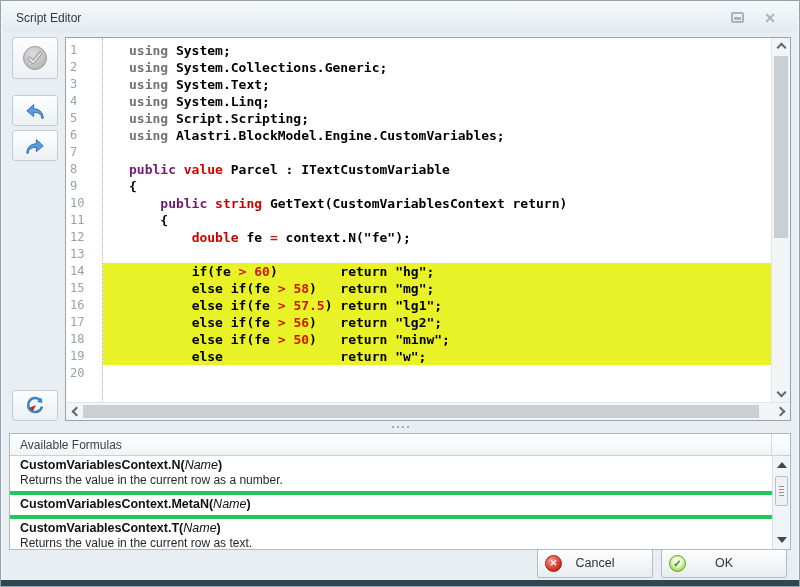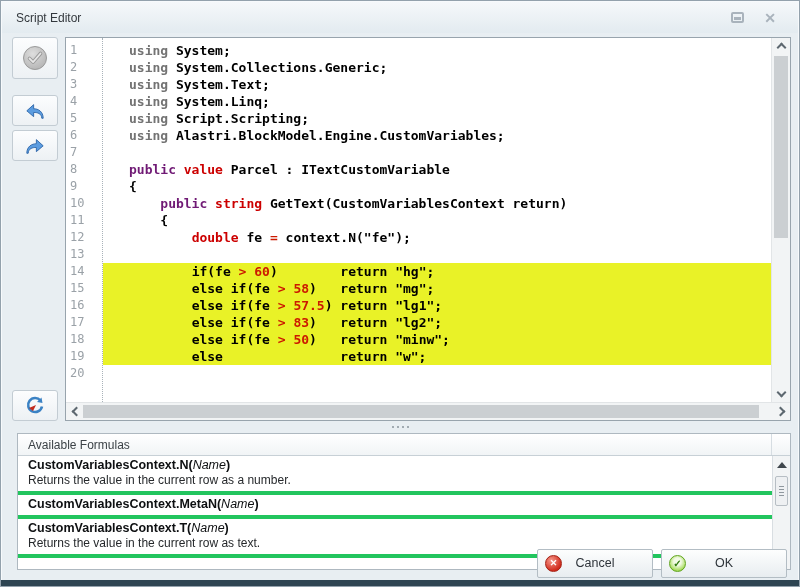--- a/index.html
+++ b/index.html
@@ -63,21 +63,21 @@
   .chev.down  { transform:rotate(45deg);  margin-bottom:3px; }
   .chev.left  { transform:rotate(135deg); margin-left:3px; }
   .chev.right { transform:rotate(-45deg); margin-right:3px; }
 
   
   .splitter { position:absolute; left:8px; right:8px; top:420px; height:12px;
               display:flex; align-items:center; justify-content:center; gap:3px; }
   .splitter i { width:2px; height:2px; background:#8a949c; border-radius:50%; }
 
   
-  .formulas { position:absolute; left:16px; right:8px; top:432px; height:137px;
+  .formulas { position:absolute; left:8px; right:8px; top:432px; height:117px;
               background:#fff; border:1px solid #aeb8c0; display:flex; flex-direction:column;justify-content:space-between; }
   .f-header { height:22px; flex:0 0 22px; border-bottom:1px solid #c7d0d6; position:relative;
               background:linear-gradient(#ffffff,#f1f4f6);
               display:flex; align-items:center; padding-left:10px;
               font-size:12px; color:#3c4247; }
   .f-header::after { content:""; position:absolute; right:18px; top:0; bottom:0; width:1px; background:#d6dde2; }
   .f-body { flex:1; display:flex; overflow:hidden; }
   .f-list { flex:1; overflow:hidden; }
   .f-row { padding:2px 10px 3px; border-bottom:4px solid #22c55e; }
   .f-sig { font-size:12.5px; font-weight:bold; color:#0d0f11; line-height:15px; }
@@ -198,21 +198,21 @@
           <div class="code-line"></div>
           <div class="code-line"><span class="tk-b">public</span><span class="tk-p"> </span><span class="tk-r">value</span><span class="tk-p"> Parcel : ITextCustomVariable</span></div>
           <div class="code-line"><span class="tk-p">{</span></div>
           <div class="code-line"><span class="tk-p">    </span><span class="tk-b">public</span><span class="tk-p"> </span><span class="tk-r">string</span><span class="tk-p"> GetText(CustomVariablesContext return)</span></div>
           <div class="code-line"><span class="tk-p">    {</span></div>
           <div class="code-line"><span class="tk-p">        </span><span class="tk-r">double</span><span class="tk-p"> fe </span><span class="tk-o">=</span><span class="tk-p"> context.N("fe");</span></div>
           <div class="code-line"></div>
           <div class="code-line hl"><span class="tk-p">        </span><span class="tk-k">if</span><span class="tk-p">(fe </span><span class="tk-o">&gt;</span><span class="tk-p"> </span><span class="tk-o">60</span><span class="tk-p">)        </span><span class="tk-k">return</span><span class="tk-p"> "hg";</span></div>
           <div class="code-line hl"><span class="tk-p">        </span><span class="tk-k">else</span><span class="tk-p"> </span><span class="tk-k">if</span><span class="tk-p">(fe </span><span class="tk-o">&gt;</span><span class="tk-p"> </span><span class="tk-o">58</span><span class="tk-p">)   </span><span class="tk-k">return</span><span class="tk-p"> "mg";</span></div>
           <div class="code-line hl"><span class="tk-p">        </span><span class="tk-k">else</span><span class="tk-p"> </span><span class="tk-k">if</span><span class="tk-p">(fe </span><span class="tk-o">&gt;</span><span class="tk-p"> </span><span class="tk-o">57.5</span><span class="tk-p">) </span><span class="tk-k">return</span><span class="tk-p"> "lg1";</span></div>
-          <div class="code-line hl"><span class="tk-p">        </span><span class="tk-k">else</span><span class="tk-p"> </span><span class="tk-k">if</span><span class="tk-p">(fe </span><span class="tk-o">&gt;</span><span class="tk-p"> </span><span class="tk-o">83</span><span class="tk-p">)   </span><span class="tk-k">return</span><span class="tk-p"> "lg2";</span></div>
+          <div class="code-line hl"><span class="tk-p">        </span><span class="tk-k">else</span><span class="tk-p"> </span><span class="tk-k">if</span><span class="tk-p">(fe </span><span class="tk-o">&gt;</span><span class="tk-p"> </span><span class="tk-o">56</span><span class="tk-p">)   </span><span class="tk-k">return</span><span class="tk-p"> "lg2";</span></div>
           <div class="code-line hl"><span class="tk-p">        </span><span class="tk-k">else</span><span class="tk-p"> </span><span class="tk-k">if</span><span class="tk-p">(fe </span><span class="tk-o">&gt;</span><span class="tk-p"> </span><span class="tk-o">50</span><span class="tk-p">)   </span><span class="tk-k">return</span><span class="tk-p"> "minw";</span></div>
           <div class="code-line hl"><span class="tk-p">        </span><span class="tk-k">else</span><span class="tk-p">               </span><span class="tk-k">return</span><span class="tk-p"> "w";</span></div>
           <div class="code-line"></div>
         </div>
       <div class="vscroll">
         <span class="vs-btn">
             <i class="chev up"></i>
           </span>
         <span class="vs-track">
           <span class="vs-thumb"></span>

